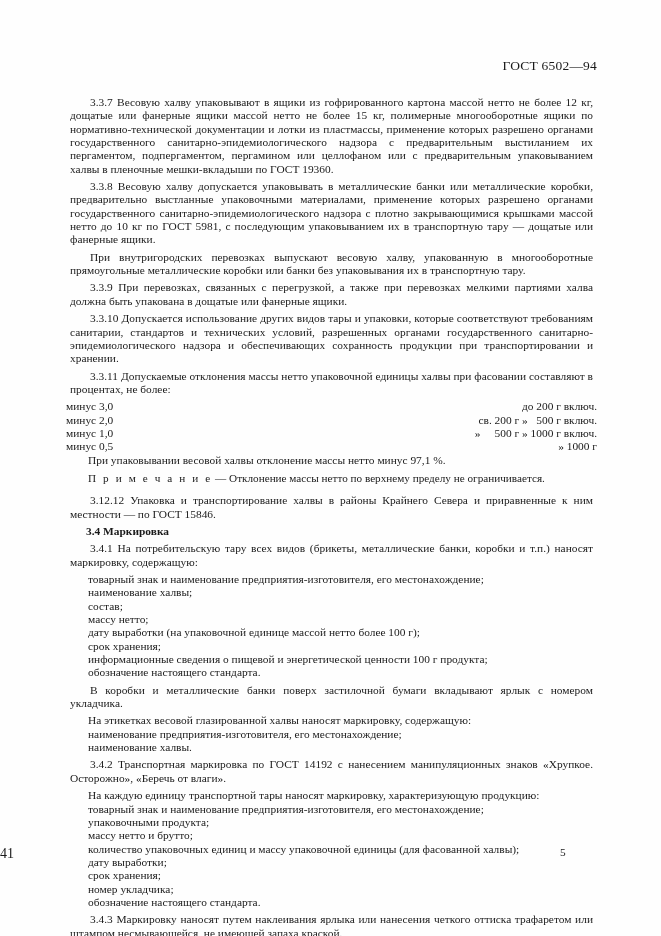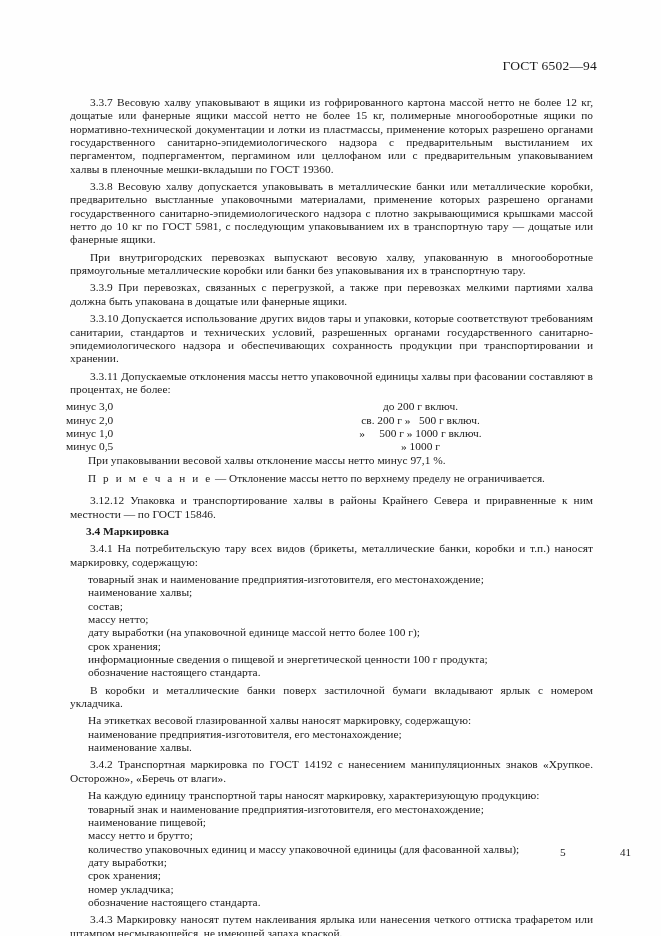--- a/index.html
+++ b/index.html
@@ -99,38 +99,37 @@
     padding: 0;
     vertical-align: top;
     white-space: pre;
   }
   td.dev-left {
     width: 178px;
     padding-left: 22px;
   }
   td.dev-right {
     width: auto;
-    text-align: center;
+    text-align: right;
   }
 
   
   .footer {
     position: absolute;
     left: 0;
     right: 0;
     top: 846px;
     height: 16px;
   }
   .folio-center {
     position: absolute;
     left: 0;
     width: 594px;
-    text-align: right;
-    font-size: 11px;
-    padding-left: 37px;
+    text-align: left;
+    font-size: 14px;
   }
   .folio-right {
     position: absolute;
     left: 560px;
     width: 40px;
     text-align: left;
     font-size: 11.4px;
   }
 </style>
 </head>
@@ -201,21 +200,21 @@
     <p class="para">В коробки и металлические банки поверх застилочной бумаги вкладывают ярлык с номером укладчика.</p>
 
     <p class="item">На этикетках весовой глазированной халвы наносят маркировку, содержащую:</p>
     <p class="item">наименование предприятия-изготовителя, его местонахождение;</p>
     <p class="item">наименование халвы.</p>
 
     <p class="para">3.4.2  Транспортная маркировка по ГОСТ 14192 с нанесением манипуляционных знаков «Хрупкое. Осторожно», «Беречь от влаги».</p>
 
     <p class="item">На каждую единицу транспортной тары наносят маркировку, характеризующую продукцию:</p>
     <p class="item">товарный знак и наименование предприятия-изготовителя, его местонахождение;</p>
-    <p class="item">наименование пищевой;</p>
+    <p class="item">упаковочными продукта;</p>
     <p class="item">массу нетто и брутто;</p>
     <p class="item">количество упаковочных единиц и массу упаковочной единицы (для фасованной халвы);</p>
     <p class="item">дату выработки;</p>
     <p class="item">срок хранения;</p>
     <p class="item">номер укладчика;</p>
     <p class="item">обозначение настоящего стандарта.</p>
 
     <p class="para">3.4.3  Маркировку наносят путем наклеивания ярлыка или нанесения четкого оттиска трафа­ретом или штампом несмывающейся, не имеющей запаха краской.</p>
 
   </div>

